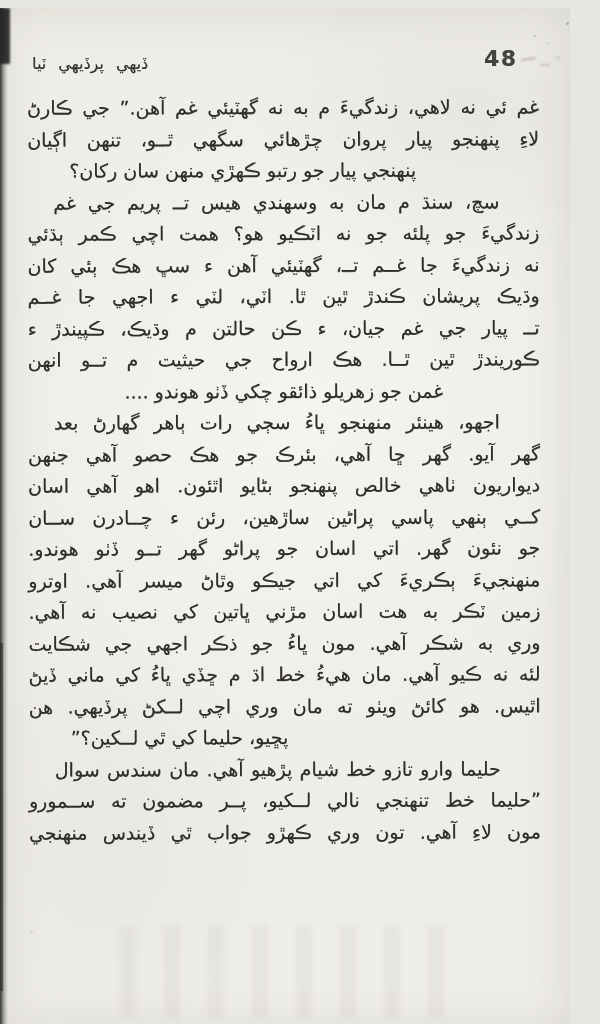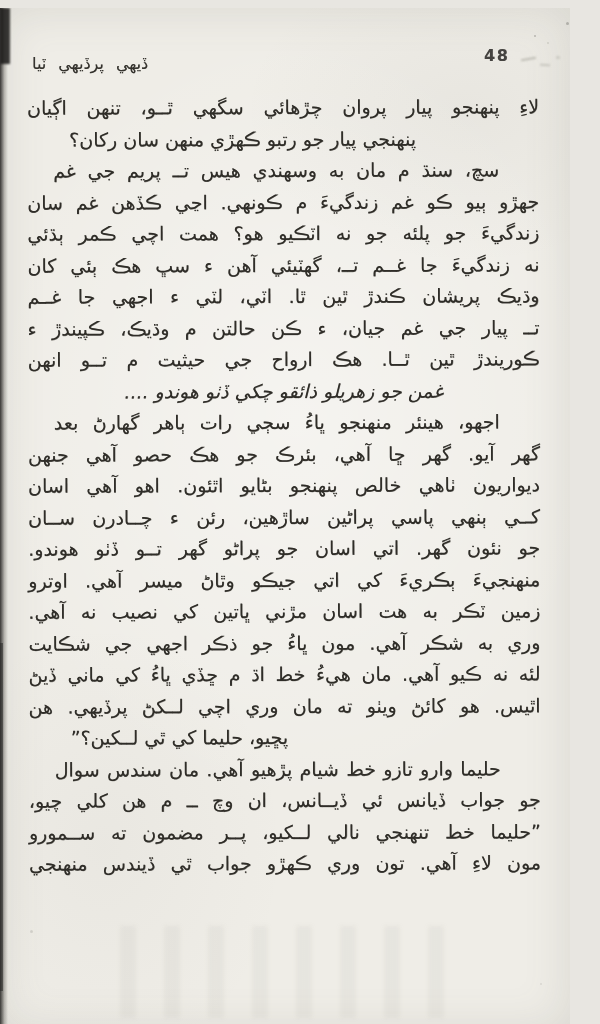--- a/index.html
+++ b/index.html
@@ -42,42 +42,42 @@
     position: absolute; left: 32px; top: 46px;
     direction: rtl;
     font-size: 16px;
     letter-spacing: 0.5px;
     word-spacing: 7px;
     color: #34322d;
     text-shadow: 0.3px 0.3px 0.5px rgba(45,43,38,0.5);
   }
   .page-number {
     position: absolute; left: 484px; top: 38px;
-    font-size: 16px;
+    font-size: 22px;
     font-weight: bold;
     letter-spacing: 1.5px;
     color: #454340;
     text-shadow: 0.3px 0.3px 0.6px rgba(60,58,54,0.4);
   }
   .body-text {
     position: absolute; top: 84px; left: 28px; right: 30px;
     direction: rtl;
     font-size: 19px;
     line-height: 31.5px;
     color: #2f2d28;
     text-shadow: 0.3px 0.3px 0.6px rgba(47,45,40,0.55);
     transform: rotate(-0.15deg);
   }
   .para { margin: 0; }
   .line {
     text-align: justify;
     text-align-last: justify;
   }
   .line.indent { padding-right: 40px; margin-left: 26px; }
-  .line.center { text-align: left; text-align-last: center; font-style: italic; }
+  .line.center { text-align: left; text-align-last: center; }
   .line.left   { text-align: center; text-align-last: left; padding-left: 42px; }
 
   
   .smudge { position: absolute; background: #b2b0a8; filter: blur(0.8px); opacity: 0.8; }
   .sm1 { left: 521px; top: 50px; width: 15px; height: 2px; transform: rotate(-10deg); }
   .sm2 { left: 540px; top: 56px; width: 10px; height: 2px; transform: rotate(4deg); opacity: .6; }
   .sm3 { left: 556px; top: 48px; width: 4px; height: 3px; border-radius: 50%; opacity: .55; }
   .speck { position: absolute; border-radius: 50%; background: rgba(90,88,82,0.35); filter: blur(0.5px); }
   .sp1 { left: 566px; top: 14px; width: 3px; height: 3px; }
   .sp2 { left: 534px; top: 27px; width: 2px; height: 2px; }
@@ -108,26 +108,26 @@
   <div class="smudge sm2"></div>
   <div class="smudge sm3"></div>
   <div class="speck sp1"></div>
   <div class="speck sp2"></div>
   <div class="speck sp3"></div>
   <div class="speck sp4"></div>
   <div class="speck sp5"></div>
 
   <div class="body-text">
       <div class="para">
+        <div class="line">غم ئي نه لاهي، زندگيءَ م به نه گهٽيئي غم آهن.” جي ڪارڻ</div>
         <div class="line">لاءِ پنهنجو پيار پروان چڙهائي سگهي ٿــو، تنهن اڳيان</div>
         <div class="line left">پنهنجي پيار جو رتبو ڪهڙي منهن سان رکان؟</div>
       </div>
       <div class="para">
         <div class="line indent">سچ، سنڌ م مان به وسهندي هيس تــ پريم جي غم</div>
-        <div class="line">جهڙو ٻيو ڪو غم زندگيءَ م ڪونهي. اڃي ڪڏهن غم سان</div>
         <div class="line">زندگيءَ جو پلئه جو نه اٽڪيو هو؟ همت اچي ڪمر ٻڌئي</div>
         <div class="line">نه زندگيءَ جا غــم تــ، گهٽيئي آهن ء سڀ هڪ ٻئي کان</div>
         <div class="line">وڌيڪ پريشان ڪندڙ ٿين ٿا. اٽي، لٽي ء اجهي جا غــم</div>
         <div class="line">تــ پيار جي غم جيان، ء ڪن حالتن م وڌيڪ، ڪپيندڙ ء</div>
         <div class="line">ڪوريندڙ ٿين ٿــا. هڪ ارواح جي حيثيت م تــو انهن</div>
         <div class="line center">غمن جو زهريلو ذائقو چکي ڏٺو هوندو ....</div>
       </div>
       <div class="para">
         <div class="line indent">اجهو، هينئر منهنجو ڀاءُ سڄي رات ٻاهر گهارڻ بعد</div>
         <div class="line">گهر آيو. گهر ڇا آهي، بئرڪ جو هڪ حصو آهي جنهن</div>
@@ -136,20 +136,19 @@
         <div class="line">جو نئون گهر. اتي اسان جو پراڻو گهر تــو ڏٺو هوندو.</div>
         <div class="line">منهنجيءَ ٻڪريءَ کي اتي جيڪو وٿاڻ ميسر آهي. اوترو</div>
         <div class="line">زمين ٽڪر به هت اسان مڙني ڀاتين کي نصيب نه آهي.</div>
         <div class="line">وري به شڪر آهي. مون ڀاءُ جو ذڪر اجهي جي شڪايت</div>
         <div class="line">لئه نه ڪيو آهي. مان هيءُ خط اڌ م ڇڏي ڀاءُ کي ماني ڏيڻ</div>
         <div class="line">اٿيس. هو کائڻ ويٺو ته مان وري اچي لــکڻ پرڏيهي. هن</div>
         <div class="line left">پڇيو، حليما کي ٿي لــکين؟”</div>
       </div>
       <div class="para">
         <div class="line indent">حليما وارو تازو خط شيام پڙهيو آهي. مان سندس سوال</div>
-        <div class="line">جو جواب ڏيانس ئي ڏيــانس، ان وچ ــ م هن کلي چيو،</div>
         <div class="line">”حليما خط تنهنجي نالي لــکيو، پــر مضمون ته ســمورو</div>
         <div class="line">مون لاءِ آهي. تون وري ڪهڙو جواب ٿي ڏيندس منهنجي</div>
       </div>
     </div>
 
   <div class="streaks"></div>
 </div>
 
 </body></html>

